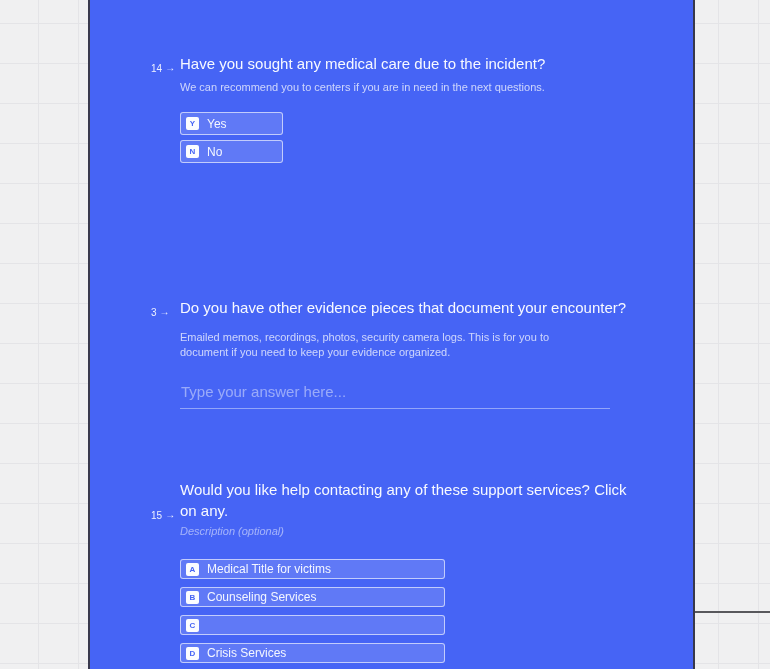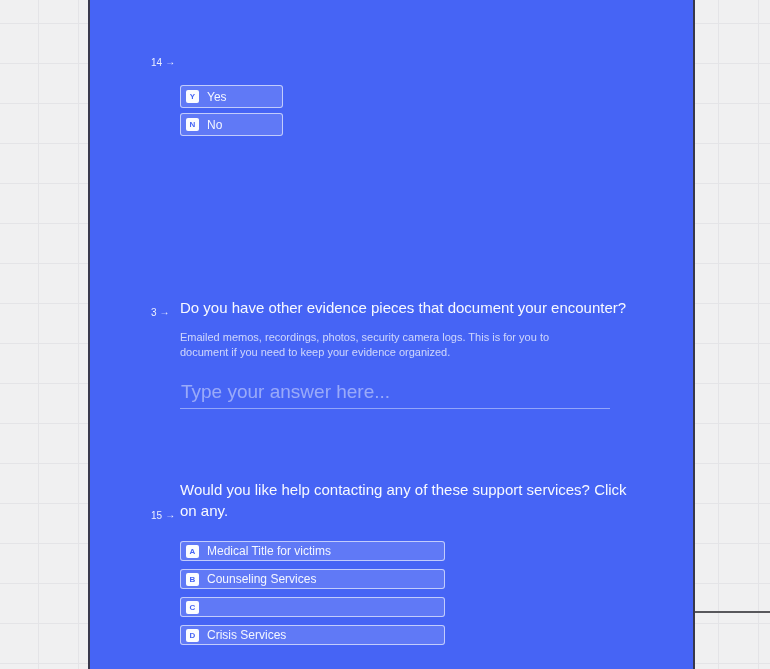--- a/index.html
+++ b/index.html
@@ -74,39 +74,41 @@
     font-size: 8px; font-weight: bold;
     display: flex; align-items: center; justify-content: center;
   }
   .choice-label { white-space: nowrap; }
   
   .short-text-input {
     display: block; margin: 21px 0 0 29px; width: 430px;
     background: transparent; border: none; outline: none;
     border-bottom: 1px solid rgba(255,255,255,0.42);
     font-family: "Liberation Sans", sans-serif;
-    font-size: 19px; line-height: 22px; padding: 0 0 5px 1px;
+    font-size: 15px; line-height: 22px; padding: 0 0 5px 1px;
     color: rgba(255,255,255,0.92);
   }
   .short-text-input::placeholder { color: rgba(255,255,255,0.45); opacity: 1; }
 </style>
 </head>
 <body>
 
 <div class="canvas">
 
   <div class="form-panel">
 
     <section class="q" id="q14">
       <div class="q-row">
         <div class="q-num">
           <span>14</span>
           <span class="arrow">→</span>
         </div>
+        <h2 class="q-title">Have you sought any medical care due to the incident?</h2>
       </div>
+      <p class="q-desc">We can recommend you to centers if you are in need in the next questions.</p>
       <div class="choices">
         <button class="choice">
           <span class="keycap">Y</span>
           <span class="choice-label">Yes</span>
         </button>
         <button class="choice">
           <span class="keycap">N</span>
           <span class="choice-label">No</span>
         </button>
       </div>
@@ -127,20 +129,21 @@
 
     <section class="q" id="q16">
       <div class="q-row">
         <div class="q-num">
           <span>15</span>
           <span class="arrow">→</span>
         </div>
         <h2 class="q-title">Would you like help contacting any of these support services? Click
 on any.</h2>
       </div>
+      <p class="q-desc placeholder">Description (optional)</p>
       <div class="choices">
         <button class="choice">
           <span class="keycap">A</span>
           <span class="choice-label">Medical Title for victims</span>
         </button>
         <button class="choice">
           <span class="keycap">B</span>
           <span class="choice-label">Counseling Services</span>
         </button>
         <button class="choice">

